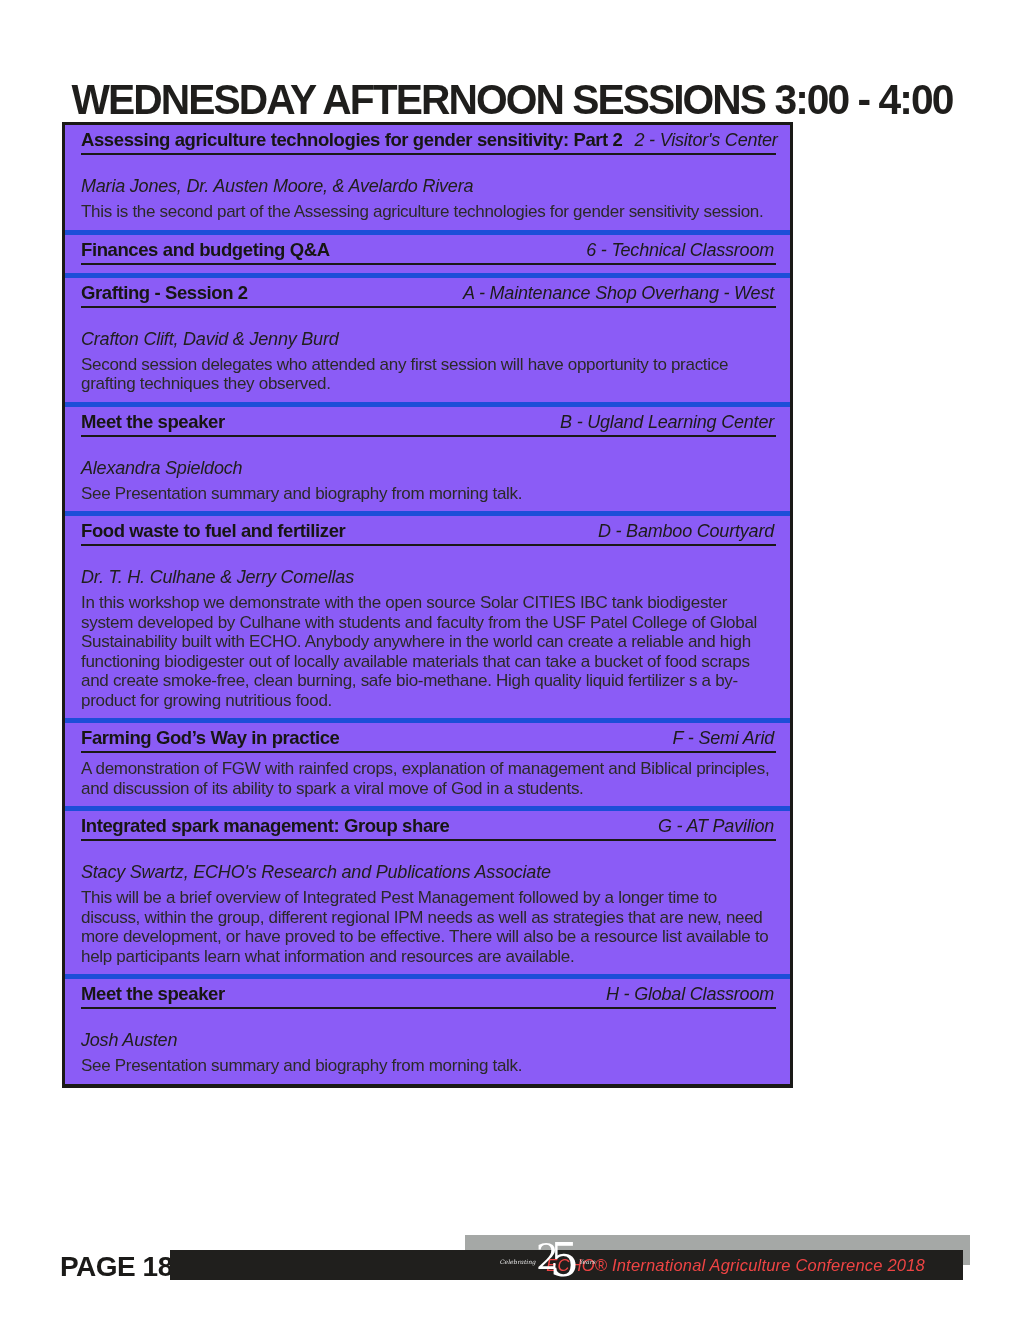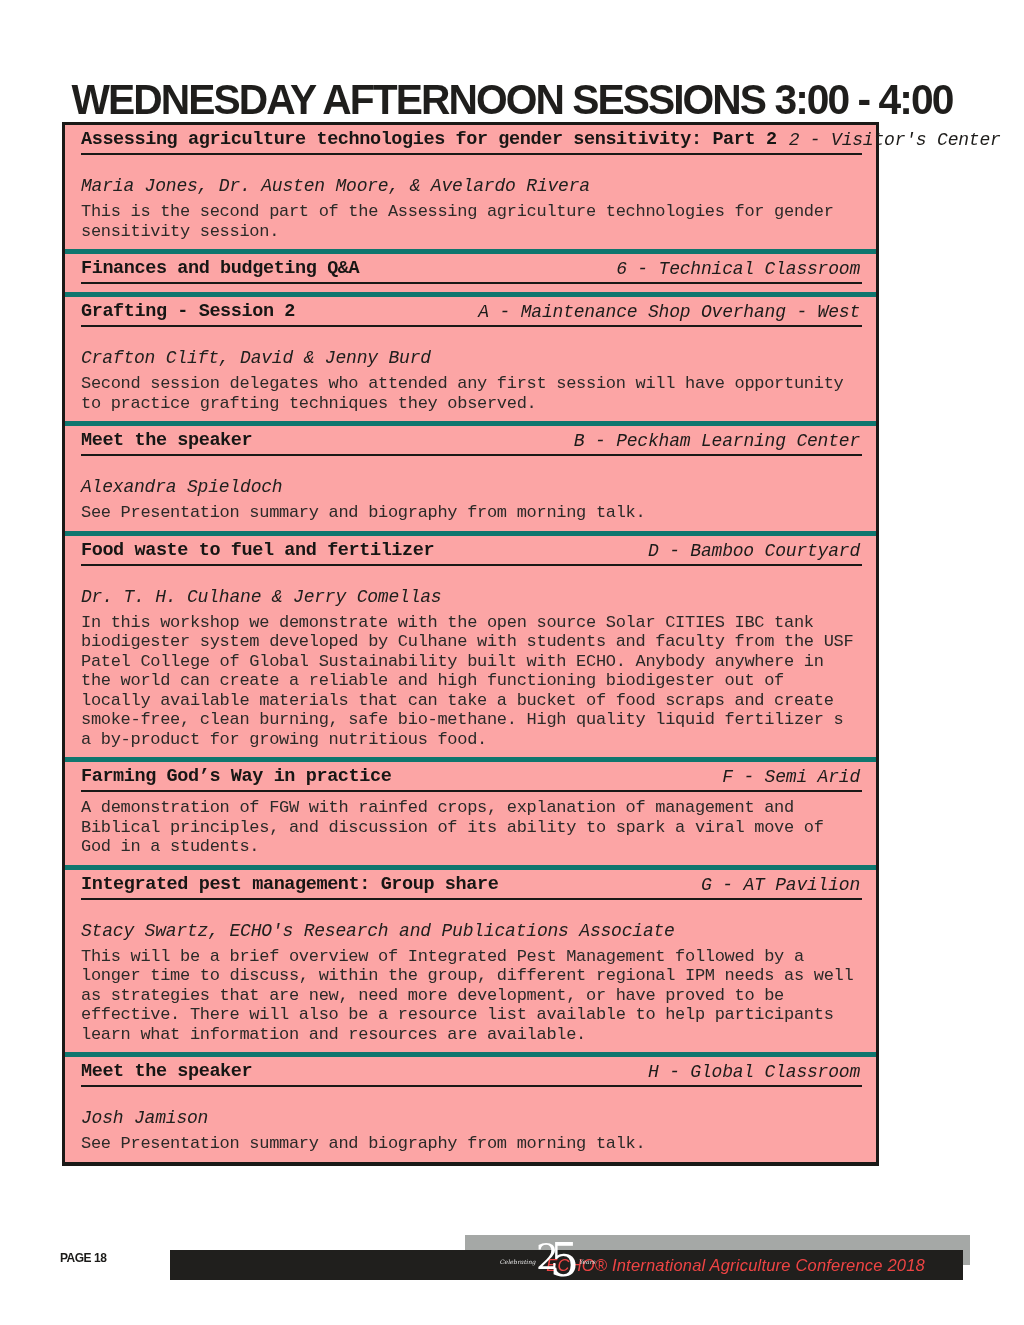--- a/index.html
+++ b/index.html
@@ -24,29 +24,28 @@
     letter-spacing: -2px;
     white-space: nowrap;
     color: #1f1e1c;
     transform: scaleX(0.97);
   }
 
   
   .sessions-box {
     position: absolute;
     top: 122px; left: 62px;
-    width: 817px;
+    width: 731px;
     border: 3px solid #1a1917;
     border-bottom-width: 4px;
-    background: #fca5a5;
-    font-family: Liberation Mono, monospace;
+    background: #8b5cf6;
   }
 
   .session { padding: 4px 14px 8px 16px; }
-  .session + .session { border-top: 5px solid #0f766e; }
+  .session + .session { border-top: 5px solid #1d4ed8; }
 
   .session-header {
     display: flex;
     justify-content: space-between;
     align-items: flex-end;
     gap: 12px;
     border-bottom: 2.5px solid #1a1917;
     padding-bottom: 2px;
     line-height: 22px;
   }
@@ -79,21 +78,21 @@
     letter-spacing: -0.3px;
     line-height: 19.5px;
     color: #2b2a28;
   }
 
   
   .page-number {
     position: absolute;
     left: 60px; top: 1251px;
     font-weight: bold;
-    font-size: 12px;
+    font-size: 28px;
     letter-spacing: -0.5px;
     color: #1b1a18;
   }
   .gray-bar {
     position: absolute;
     left: 465px; top: 1235px;
     width: 505px; height: 30px;
     background: #a5a8a6;
     z-index: 1;
   }
@@ -162,21 +161,21 @@
       <span class="s-title">Grafting - Session 2</span>
       <span class="s-loc">A - Maintenance Shop Overhang - West</span>
     </div>
     <div class="s-speakers">Crafton Clift, David &amp; Jenny Burd</div>
     <p class="s-desc">Second session delegates who attended any first session will have opportunity to practice grafting techniques they observed.</p>
   </section>
 
   <section class="session">
     <div class="session-header">
       <span class="s-title">Meet the speaker</span>
-      <span class="s-loc">B - Peckham Learning Center</span>
+      <span class="s-loc">B - Ugland Learning Center</span>
     </div>
     <div class="s-speakers">Alexandra Spieldoch</div>
     <p class="s-desc">See Presentation summary and biography from morning talk.</p>
   </section>
 
   <section class="session">
     <div class="session-header">
       <span class="s-title">Food waste to fuel and fertilizer</span>
       <span class="s-loc">D - Bamboo Courtyard</span>
     </div>
@@ -187,33 +186,33 @@
   <section class="session">
     <div class="session-header">
       <span class="s-title">Farming God’s Way in practice</span>
       <span class="s-loc">F - Semi Arid</span>
     </div>
     <p class="s-desc">A demonstration of FGW with rainfed crops, explanation of management and Biblical principles, and discussion of its ability to spark a viral move of God in a students.</p>
   </section>
 
   <section class="session">
     <div class="session-header">
-      <span class="s-title">Integrated pest management: Group share</span>
+      <span class="s-title">Integrated spark management: Group share</span>
       <span class="s-loc">G - AT Pavilion</span>
     </div>
     <div class="s-speakers">Stacy Swartz, ECHO's Research and Publications Associate</div>
     <p class="s-desc">This will be a brief overview of Integrated Pest Management followed by a longer time to discuss, within the group, different regional IPM needs as well as strategies that are new, need more development, or have proved to be effective. There will also be a resource list available to help participants learn what information and resources are available.</p>
   </section>
 
   <section class="session">
     <div class="session-header">
       <span class="s-title">Meet the speaker</span>
       <span class="s-loc">H - Global Classroom</span>
     </div>
-    <div class="s-speakers">Josh Jamison</div>
+    <div class="s-speakers">Josh Austen</div>
     <p class="s-desc">See Presentation summary and biography from morning talk.</p>
   </section>
 </div>
 
   <footer>
     <div class="page-number">PAGE 18</div>
 
     <div class="gray-bar"></div>
 
     <div class="black-bar">

